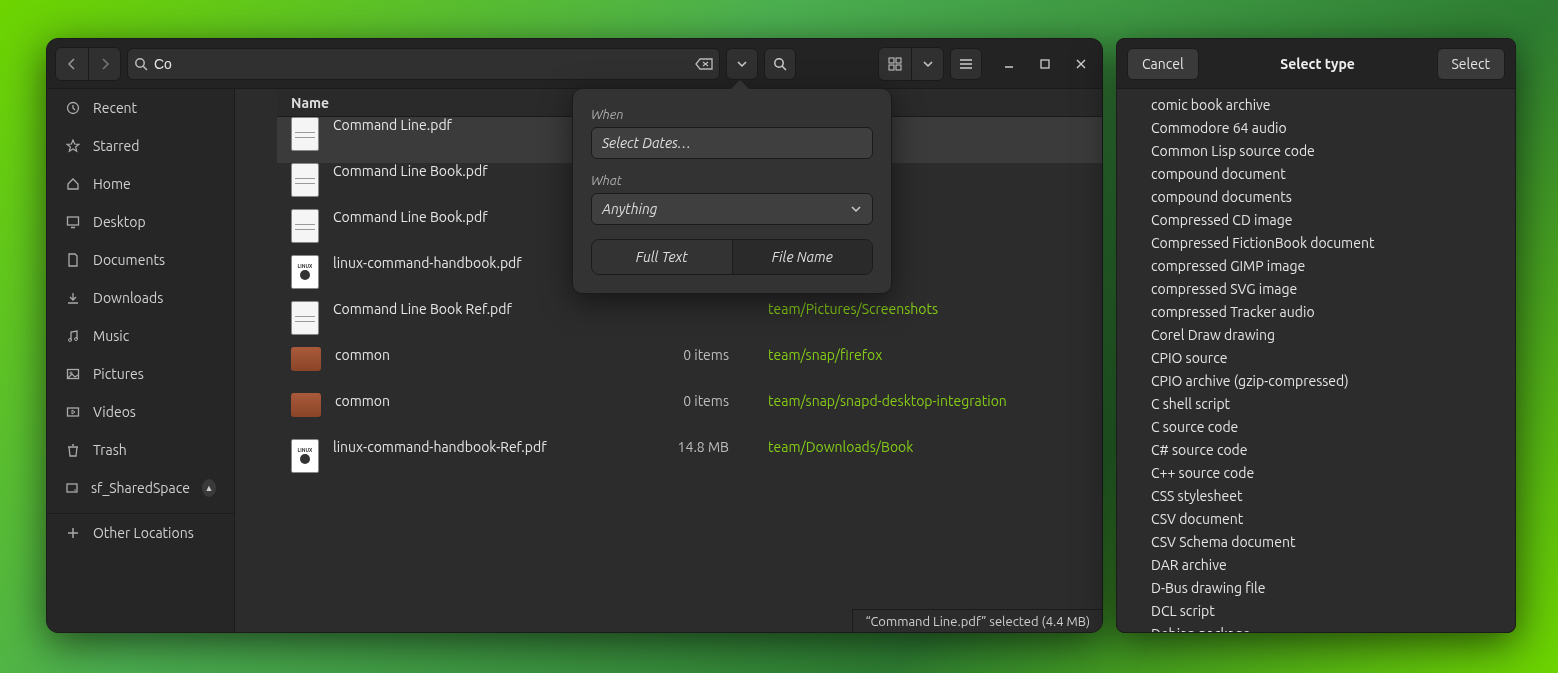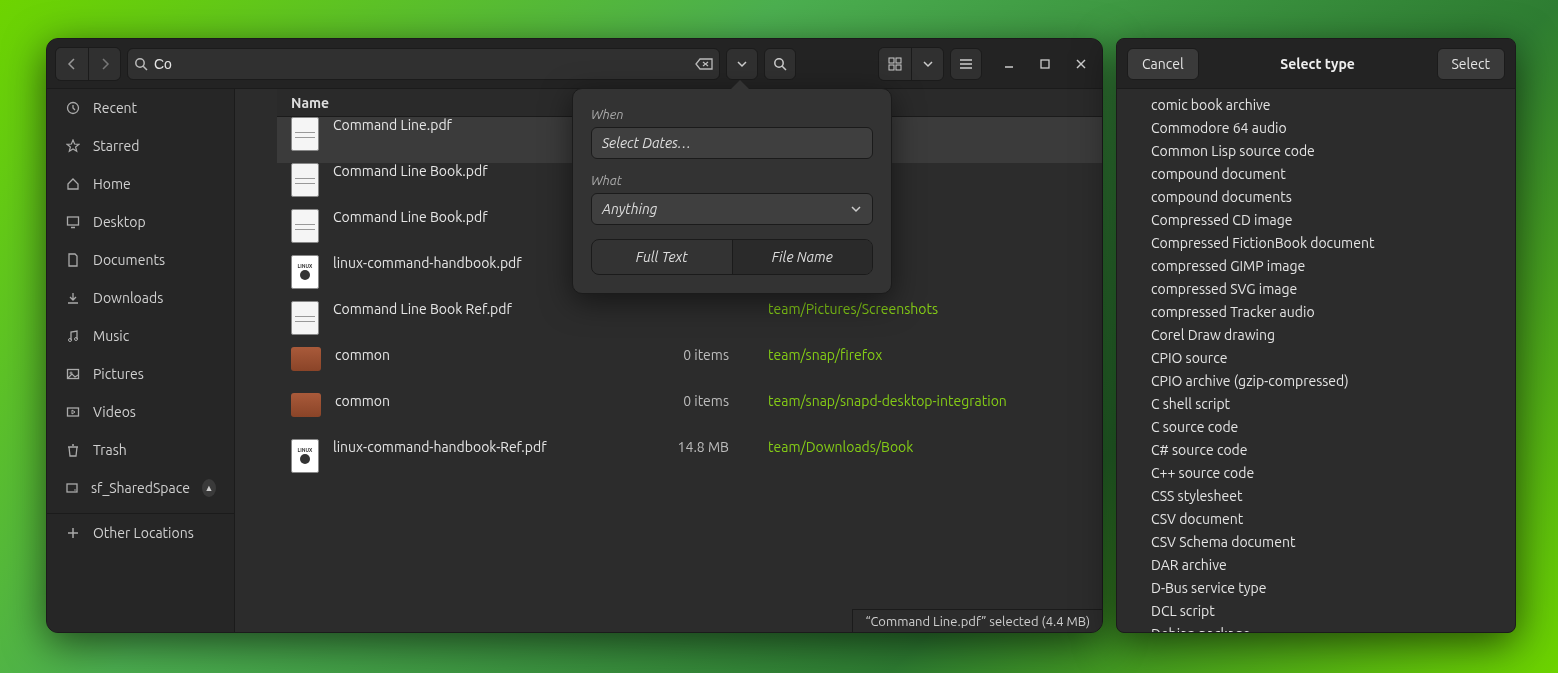--- a/index.html
+++ b/index.html
@@ -496,17 +496,17 @@
       <div class="type-item">CPIO source</div>
       <div class="type-item">CPIO archive (gzip-compressed)</div>
       <div class="type-item">C shell script</div>
       <div class="type-item">C source code</div>
       <div class="type-item">C# source code</div>
       <div class="type-item">C++ source code</div>
       <div class="type-item">CSS stylesheet</div>
       <div class="type-item">CSV document</div>
       <div class="type-item">CSV Schema document</div>
       <div class="type-item">DAR archive</div>
-      <div class="type-item">D-Bus service type</div>
+      <div class="type-item">D-Bus drawing file</div>
       <div class="type-item">DCL script</div>
       <div class="type-item">Debian package</div>
     </div>
 </div>
 
 </body></html>

